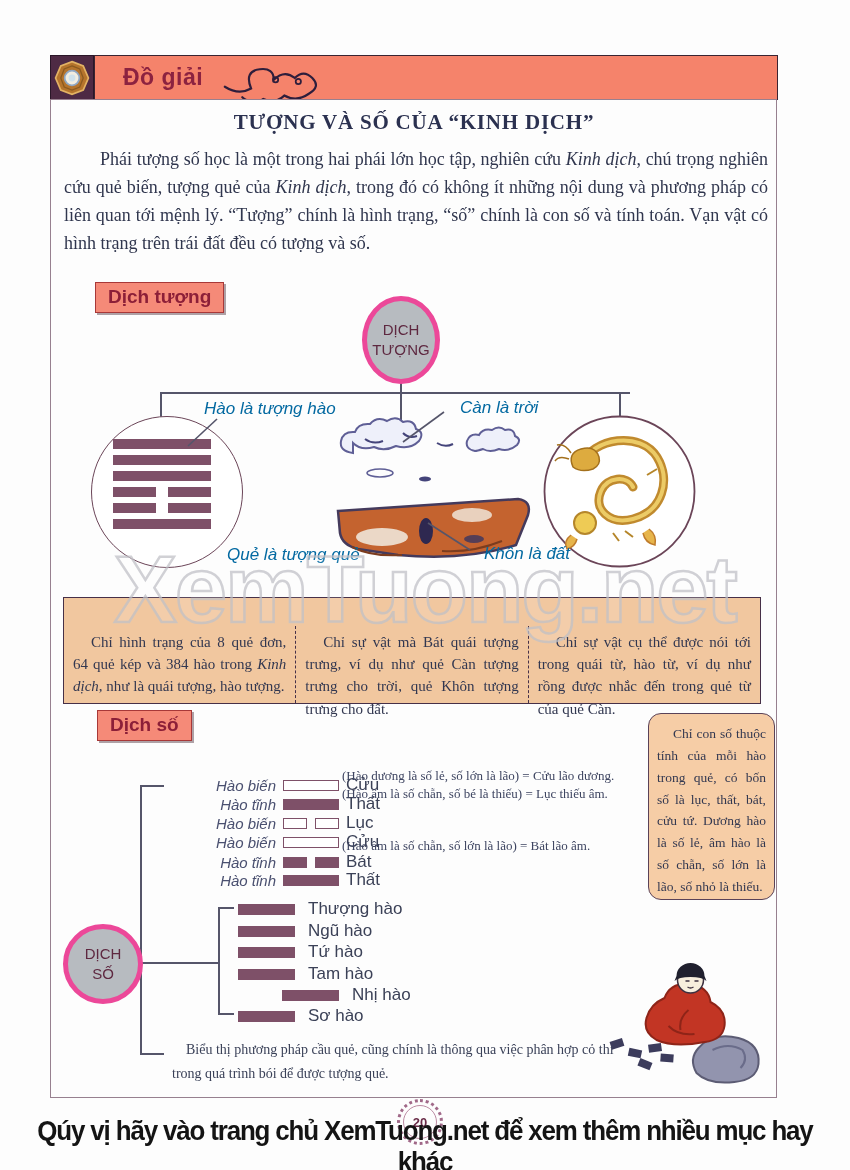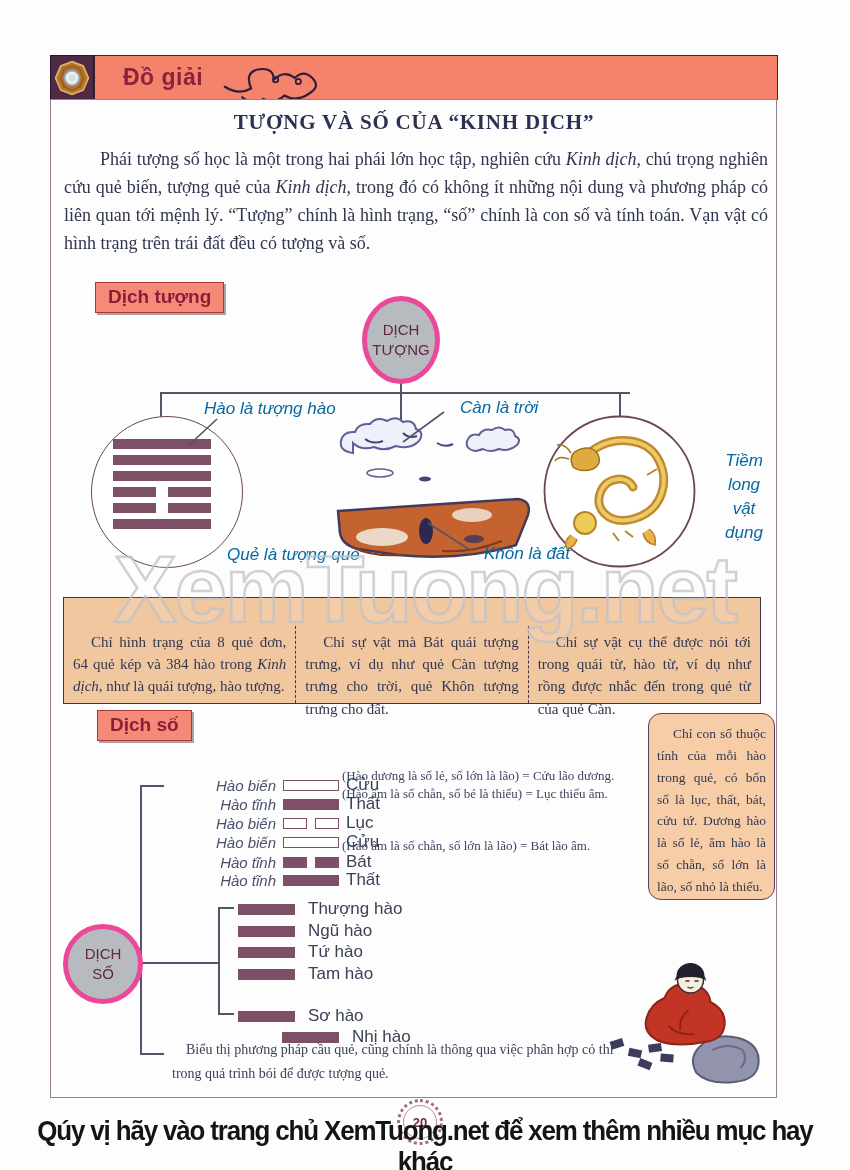--- a/index.html
+++ b/index.html
@@ -169,26 +169,20 @@
     <path d="M26,44 q-10,-4 -14,2 M28,38 q-6,-10 -14,-8" stroke="#a3701c" fill="none" stroke-width="1.5"></path>
     <circle cx="42" cy="108" r="11" fill="#eecb55" stroke="#b5862a" stroke-width="2"></circle>
     <path d="M28,120 q-8,6 -4,14 q8,-2 10,-10 M100,118 q2,10 12,12 q2,-10 -6,-16" fill="#e7b54b" stroke="#c07c2c" stroke-width="1.5"></path>
     <path d="M70,118 l6,8 m6,-10 l8,6 M104,60 l10,-6" stroke="#b5862a" stroke-width="2" fill="none"></path>
   </svg>
 
   <div class="abs diag-label" style="left:192px;top:399px;">Hào là tượng hào</div>
   <div class="abs diag-label" style="left:448px;top:398px;">Càn là trời</div>
   <div class="abs diag-label" style="left:215px;top:545px;">Quẻ là tượng quẻ</div>
   <div class="abs diag-label" style="left:472px;top:544px;">Khôn là đất</div>
-  <div class="abs diag-label" style="left:697px;top:449px;width:70px;text-align:center;line-height:24px;">
-    <div>Tiềm</div>
-    <div>long</div>
-    <div>vật</div>
-    <div>dụng</div>
-  </div>
 
   <svg class="abs" style="left:0;top:0;z-index:3;pointer-events:none;" width="850" height="1170" viewBox="0 0 850 1170">
     <line x1="217" y1="419" x2="188" y2="446" stroke="#55556a" stroke-width="1.6"></line>
     <line x1="444" y1="412" x2="403" y2="442" stroke="#55556a" stroke-width="1.6"></line>
     <line x1="470" y1="550" x2="428" y2="523" stroke="#55556a" stroke-width="1.6"></line>
   </svg>
 
   <div class="abs tri-box">
     <div class="tri-cell"><span>Chỉ hình trạng của 8 quẻ đơn, 64 quẻ kép và 384 hào trong </span><i>Kinh dịch</i><span>, như là quái tượng, hào tượng.</span></div>
     <div class="tri-cell">Chỉ sự vật mà Bát quái tượng trưng, ví dụ như quẻ Càn tượng trưng cho trời, quẻ Khôn tượng trưng cho đất.</div>
@@ -264,21 +258,21 @@
       <span class="hl-label">Ngũ hào</span>
     </div>
   <div class="abs hl-row" style="top:945px;">
       <span class="hl-bar"></span>
       <span class="hl-label">Tứ hào</span>
     </div>
   <div class="abs hl-row" style="top:967px;">
       <span class="hl-bar"></span>
       <span class="hl-label">Tam hào</span>
     </div>
-  <div class="abs hl-row" style="top:1030px;padding-left:44px;">
+  <div class="abs hl-row" style="top:988px;padding-left:44px;">
       <span class="hl-bar"></span>
       <span class="hl-label">Nhị hào</span>
     </div>
   <div class="abs hl-row" style="top:1009px;">
       <span class="hl-bar"></span>
       <span class="hl-label">Sơ hào</span>
     </div>
 
   <div class="abs method-note">Biểu thị phương pháp cầu quẻ, cũng chính là thông qua việc phân hợp cỏ thi trong quá trình bói để được tượng quẻ.</div>
 

